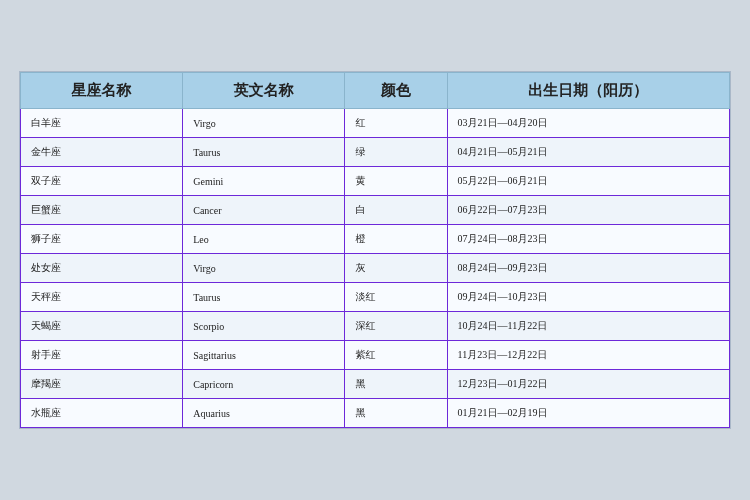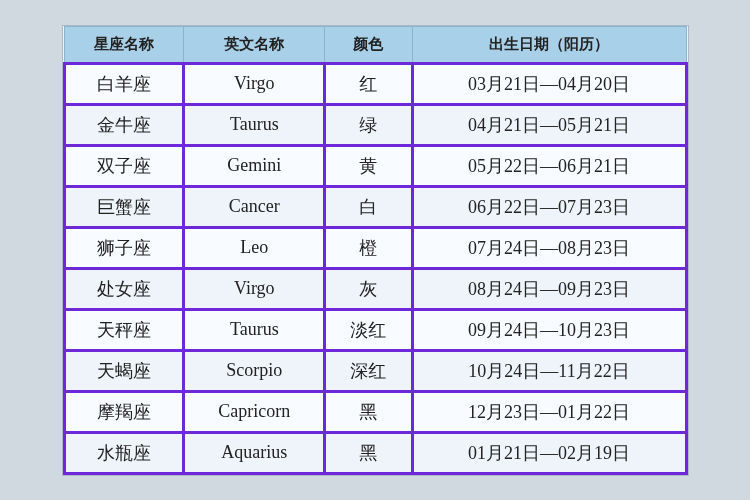--- a/index.html
+++ b/index.html
@@ -14,21 +14,21 @@
       background-color: #d0d8e0;
       display: flex;
       align-items: center;
       justify-content: center;
       font-family: 'SimSun', 'STSong', serif;
     }
 
     .table-container {
       background-color: #f0f4f8;
       border: 1px solid #aab8c8;
-      width: 627px;
+      width: 712px;
     }
 
     table {
       width: 100%;
       border-collapse: collapse;
     }
 
     thead tr {
       background-color: #a8d0e8;
     }
@@ -45,24 +45,23 @@
     tbody tr {
       background-color: #f8fbff;
     }
 
     tbody tr:nth-child(even) {
       background-color: #eef4fa;
     }
 
     tbody td {
       padding: 7px 10px;
-      text-align: center;
-      font-size: 18px;
+      font-size: 10px;
       color: #222;
-      border: 3px solid #6d28d9;
+      border: 1px solid #6d28d9;
     }
 
     tbody td:first-child {
       font-weight: normal;
     }
 
     tbody td:nth-child(2) {
       font-style: normal;
     }
   </style>
@@ -122,20 +121,26 @@
           <td>淡红</td>
           <td>09月24日—10月23日</td>
         </tr>
         <tr>
           <td>天蝎座</td>
           <td>Scorpio</td>
           <td>深红</td>
           <td>10月24日—11月22日</td>
         </tr>
         <tr>
+          <td>射手座</td>
+          <td>Sagittarius</td>
+          <td>紫红</td>
+          <td>11月23日—12月22日</td>
+        </tr>
+        <tr>
           <td>摩羯座</td>
           <td>Capricorn</td>
           <td>黑</td>
           <td>12月23日—01月22日</td>
         </tr>
         <tr>
           <td>水瓶座</td>
           <td>Aquarius</td>
           <td>黑</td>
           <td>01月21日—02月19日</td>

